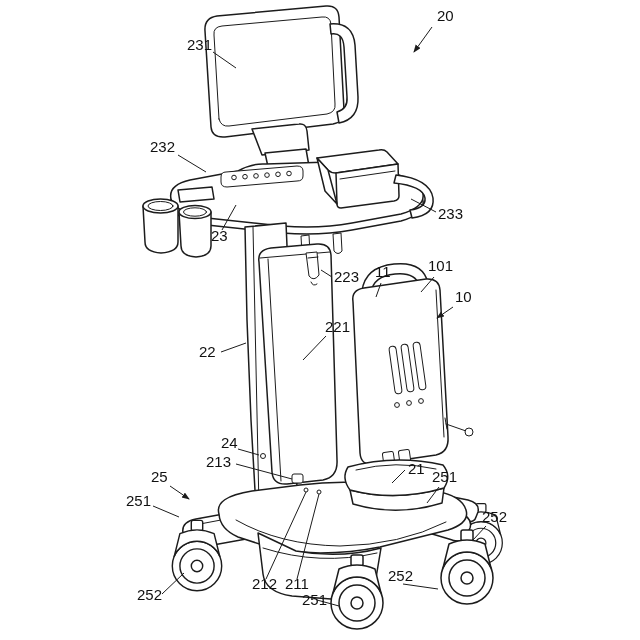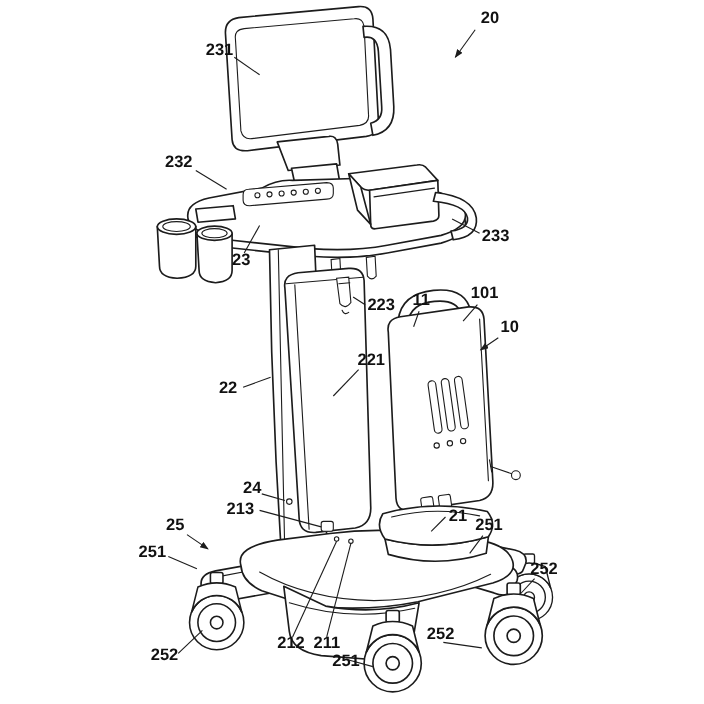--- a/index.html
+++ b/index.html
@@ -1,17 +1,17 @@
 <!DOCTYPE html>
 <html><head>
 <meta charset="utf-8">
 <style>
   html,body{margin:0;padding:0;background:#ffffff;}
   .stage{position:relative;width:640px;height:640px;background:#22c55e;overflow:hidden;
-         font-family:"Liberation Sans", sans-serif;font-weight:bold;}
+         font-family:"Liberation Sans", sans-serif;}
   svg{position:absolute;left:0;top:0;}
   .solid{fill:#ffffff;stroke:#1c1c1c;stroke-width:1.5;stroke-linejoin:round;stroke-linecap:round;}
   .thin{fill:none;stroke:#1c1c1c;stroke-width:1;stroke-linejoin:round;stroke-linecap:round;}
   .solidthin{fill:#ffffff;stroke:#1c1c1c;stroke-width:1;}
   .leader{fill:none;stroke:#1c1c1c;stroke-width:1;}
   .reftext{font-family:"Liberation Sans", sans-serif;font-size:15px;fill:#111111;}
 </style>
 </head>
 <body>
 

